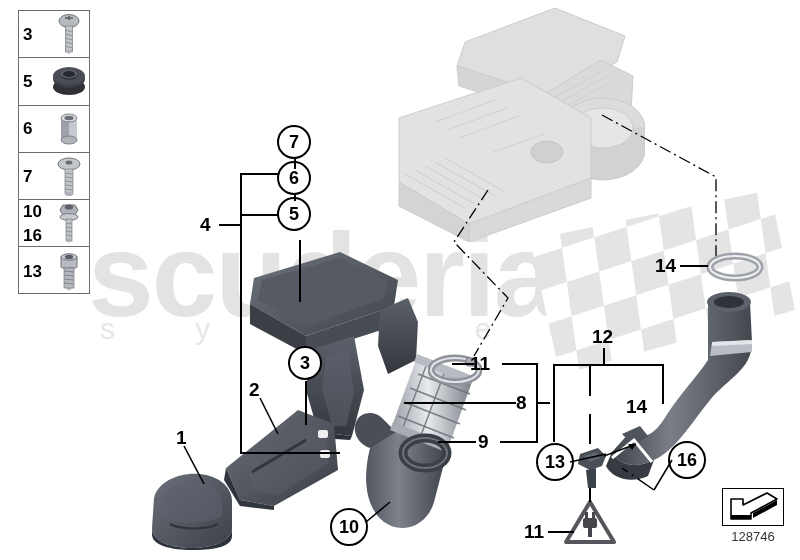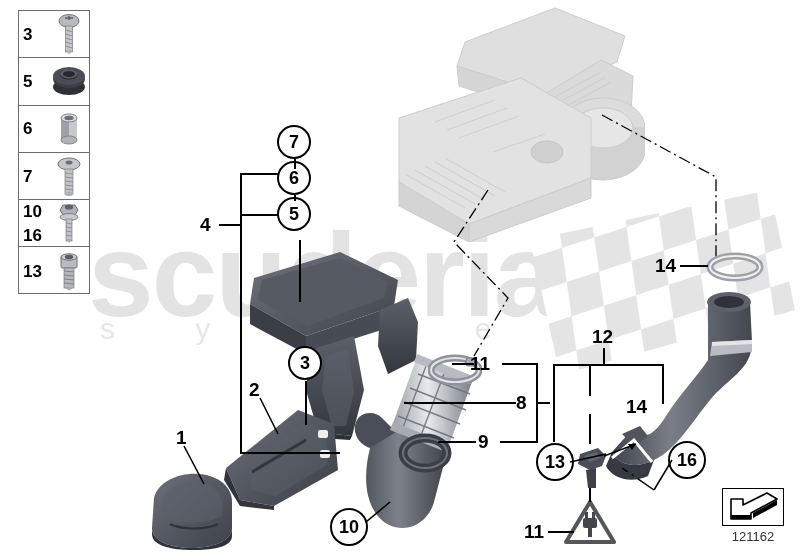--- a/index.html
+++ b/index.html
@@ -463,15 +463,15 @@
 
   <div class="ln lnh" style="left:548px;top:531px;width:26px;"></div>
 
   <div id="idbox">
     <svg width="60" height="36" viewBox="0 0 60 36">
       <path d="M8,20 L8,10 L20,10 L20,16 L44,4 L54,10 L28,24 L28,30 L8,30 Z" fill="#ffffff" stroke="#000" stroke-width="1.6" stroke-linejoin="round"></path>
       <path d="M8,26 L28,26 L28,30 L8,30 Z" fill="#000"></path>
       <path d="M30,24 L54,11 L54,16 L30,29 Z" fill="#000"></path>
     </svg>
   </div>
-  <div id="idtext">121162</div>
+  <div id="idtext">128746</div>
 
 </div>
 
 </body></html>

